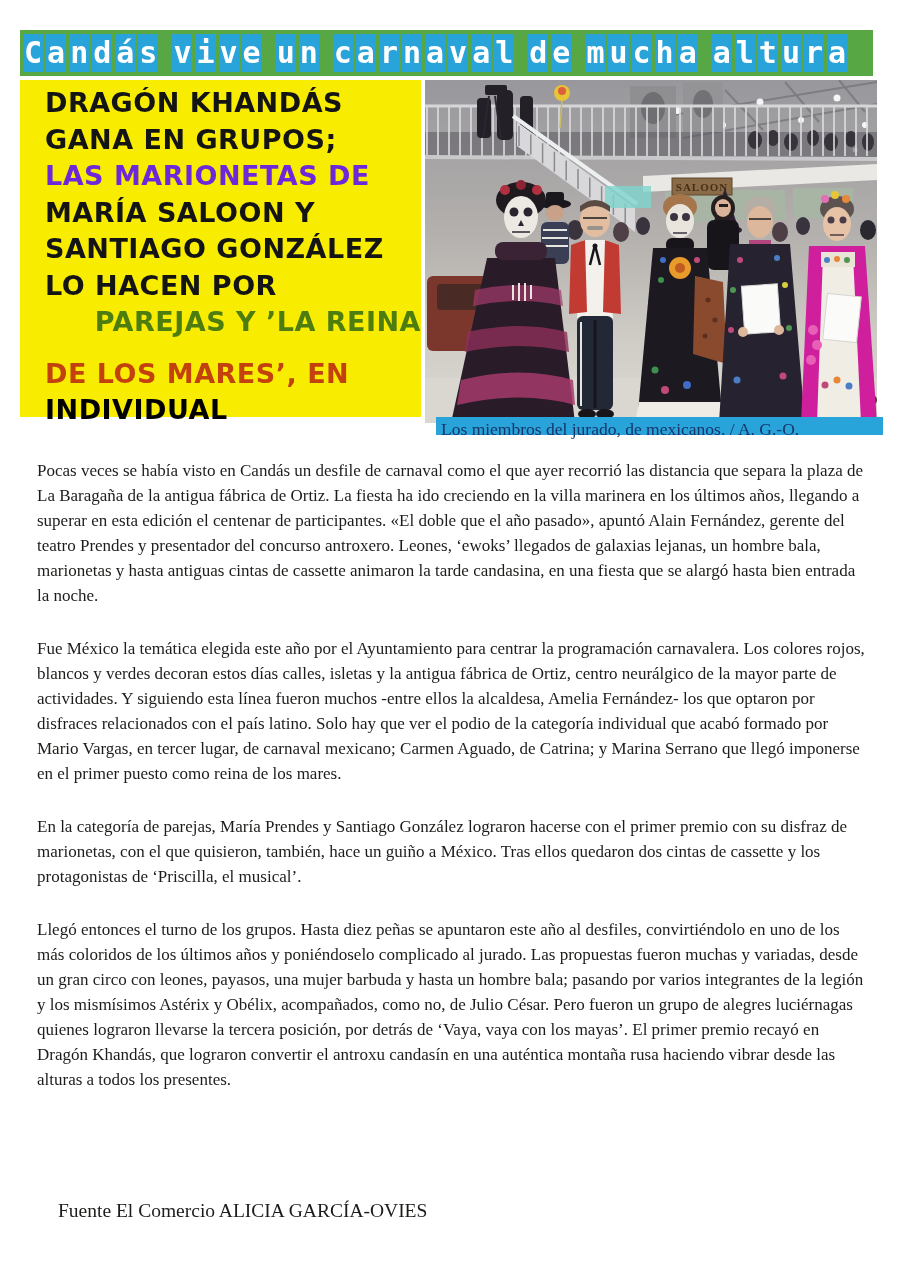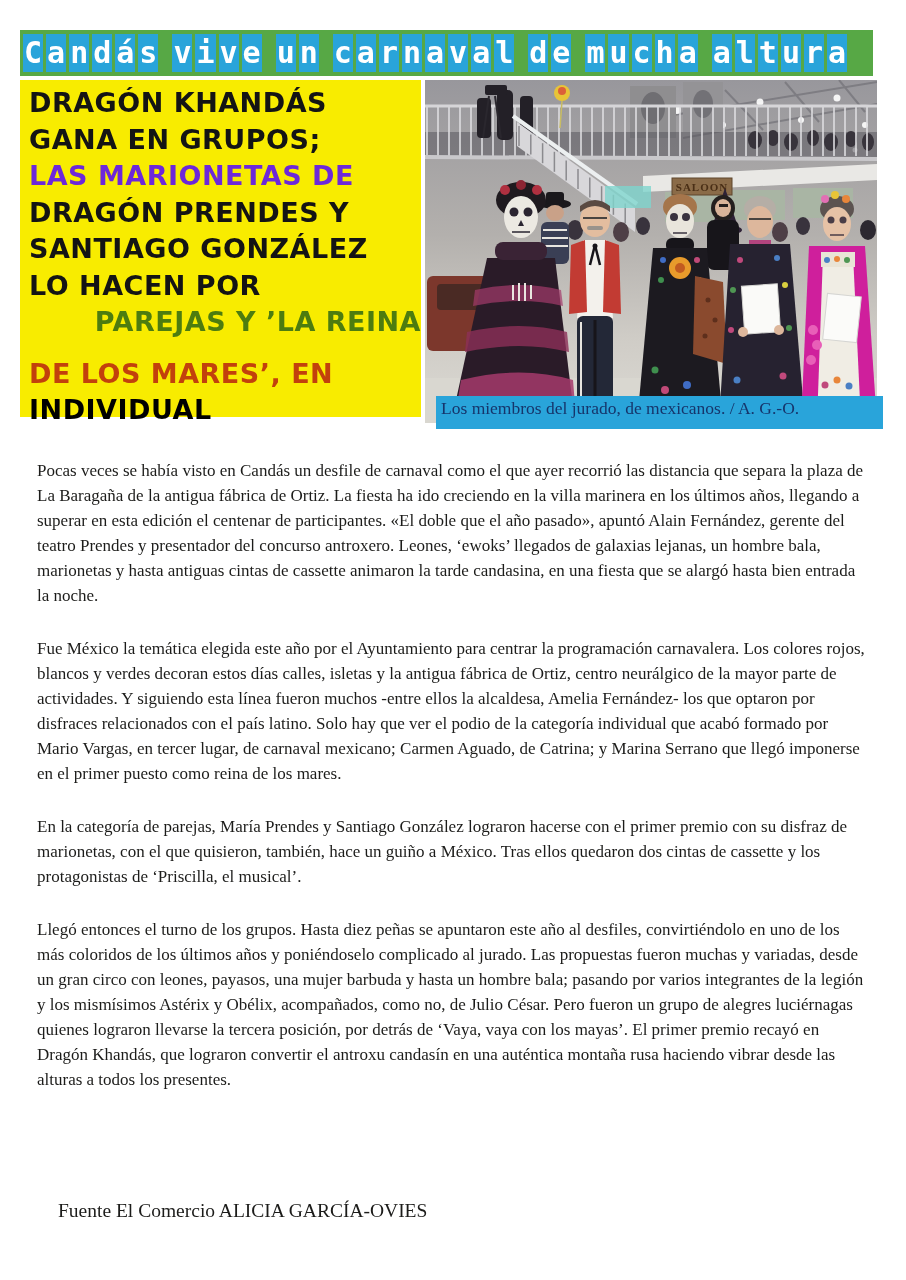--- a/index.html
+++ b/index.html
@@ -17,33 +17,33 @@
   .title-letters .ch {
     font-family:"DejaVu Sans Mono", monospace; font-weight:bold;
     font-size:30px; line-height:38px; padding:0 1px; margin-right:3px;
     white-space:pre;
   }
   .title-letters .sp { width:11px; height:38px; }
 
   
   .headline-box {
     position:absolute; left:20px; top:80px; width:401px; height:337px;
-    box-sizing:border-box; padding:5px 0 0 9px;
+    box-sizing:border-box; padding:5px 0 0 25px;
   }
   .hl-line {
     font-family:"DejaVu Sans", sans-serif; font-weight:700;
     font-size:27px; line-height:36.5px; letter-spacing:0.5px; color:#141414;
     white-space:nowrap;
   }
 
   
   .photo-frame { position:absolute; left:425px; top:80px; width:452px; height:343px; }
   .photo-frame svg { display:block; }
   .photo-caption {
-    position:absolute; left:436px; top:396px; width:447px; height:33px;
+    position:absolute; left:436px; top:417px; width:447px; height:18px;
     font-size:17.5px; line-height:25px; padding-left:5px; box-sizing:border-box;
   }
 
   
   .article { position:absolute; left:37px; top:458px; width:833px; }
   .body-par { margin:0 0 28px 0; font-size:17px; line-height:25px; }
 
   .source-line { position:absolute; left:37px; top:1200px; font-size:19.5px;margin-left:21px; }
 
   .page-number {
@@ -98,21 +98,21 @@
         <span class="ch" style="background: rgb(41, 164, 218); color: rgb(255, 255, 255);">r</span>
         <span class="ch" style="background: rgb(41, 164, 218); color: rgb(255, 255, 255);">a</span>
       </div>
   </div>
 
   <div class="headline-box" style="background: rgb(248, 236, 0);">
     <div>
         <div class="hl-line" style="color: rgb(20, 20, 20);">DRAGÓN KHANDÁS</div>
         <div class="hl-line" style="color: rgb(20, 20, 20);">GANA EN GRUPOS;</div>
         <div class="hl-line" style="color: #6d28d9;">LAS MARIONETAS DE</div>
-        <div class="hl-line" style="color: rgb(20, 20, 20);">DRAGÓN PRENDES Y</div>
+        <div class="hl-line" style="color: rgb(20, 20, 20);">MARÍA SALOON Y</div>
         <div class="hl-line" style="color: rgb(20, 20, 20);">SANTIAGO GONZÁLEZ</div>
         <div class="hl-line" style="color: rgb(20, 20, 20);">LO HACEN POR</div>
         <div class="hl-line" style="color: #4d7c0f; text-align: right;">PAREJAS Y ’LA REINA</div>
         <div class="hl-line" style="color: #c2410c; margin-top: 15px;">DE LOS MARES’, EN</div>
         <div class="hl-line" style="color: #000000;">INDIVIDUAL</div>
       </div>
   </div>
 
   <div class="photo-frame">
     <svg viewBox="0 0 452 343" width="452" height="343">

